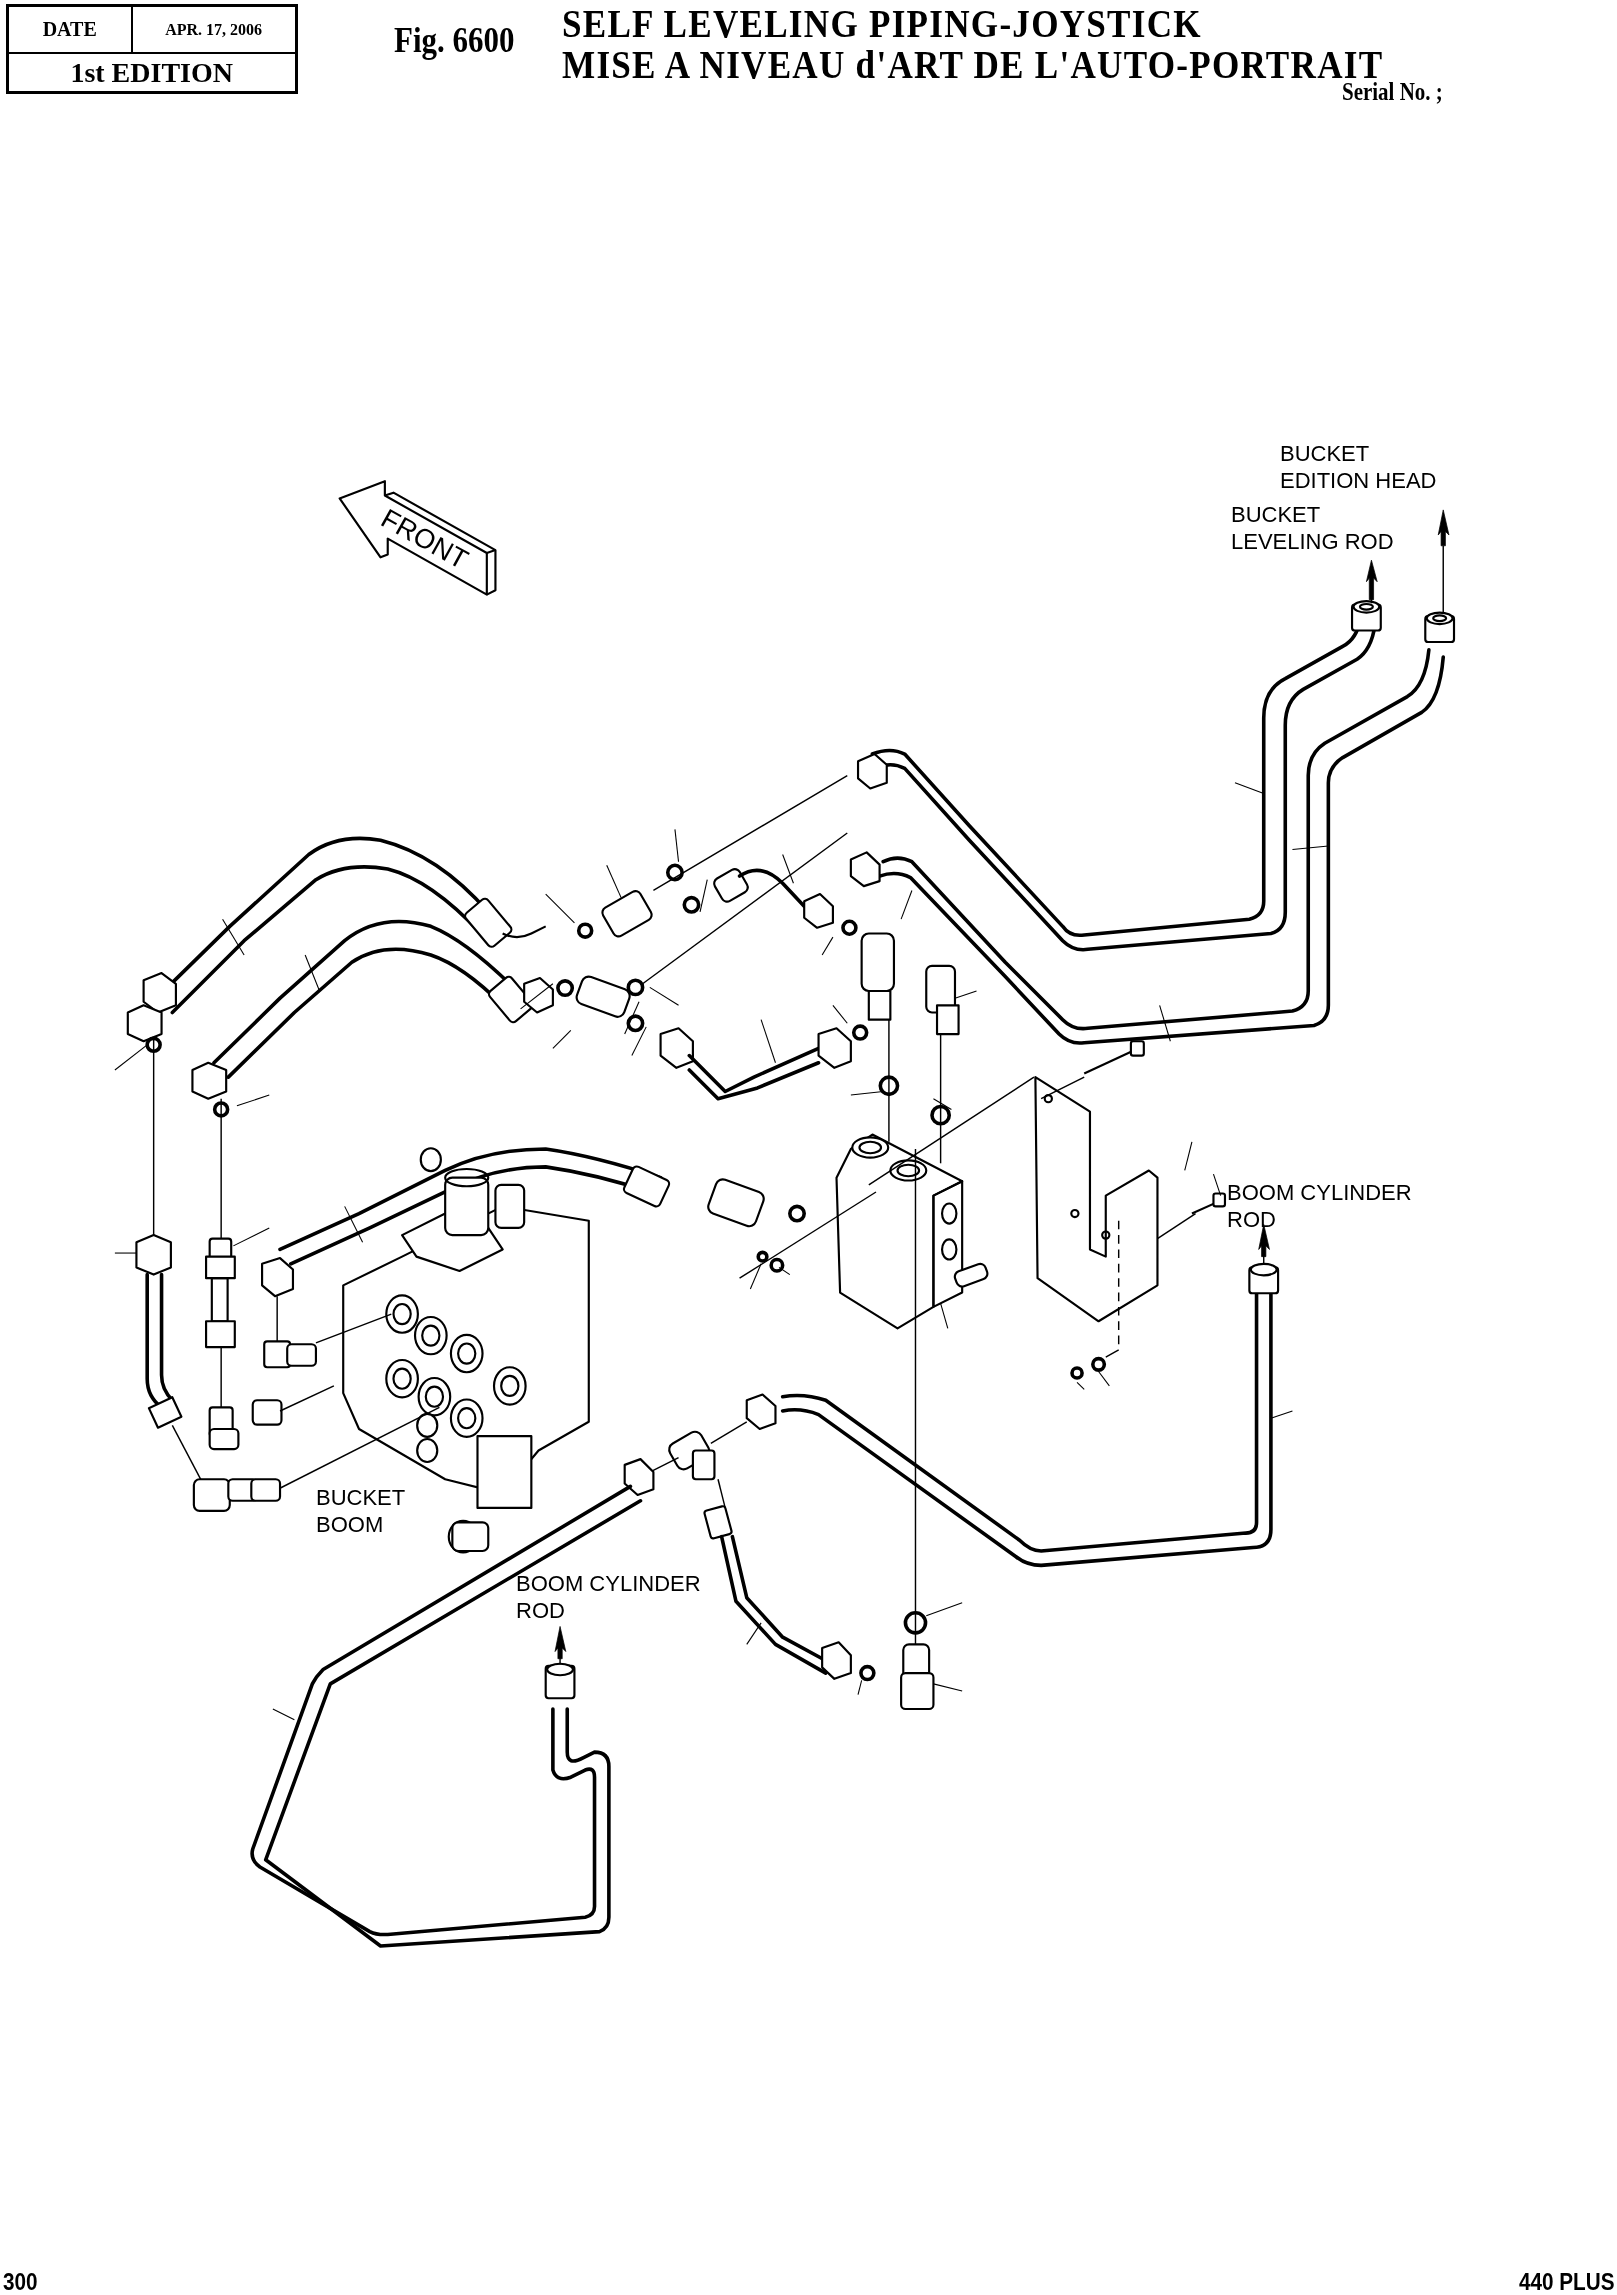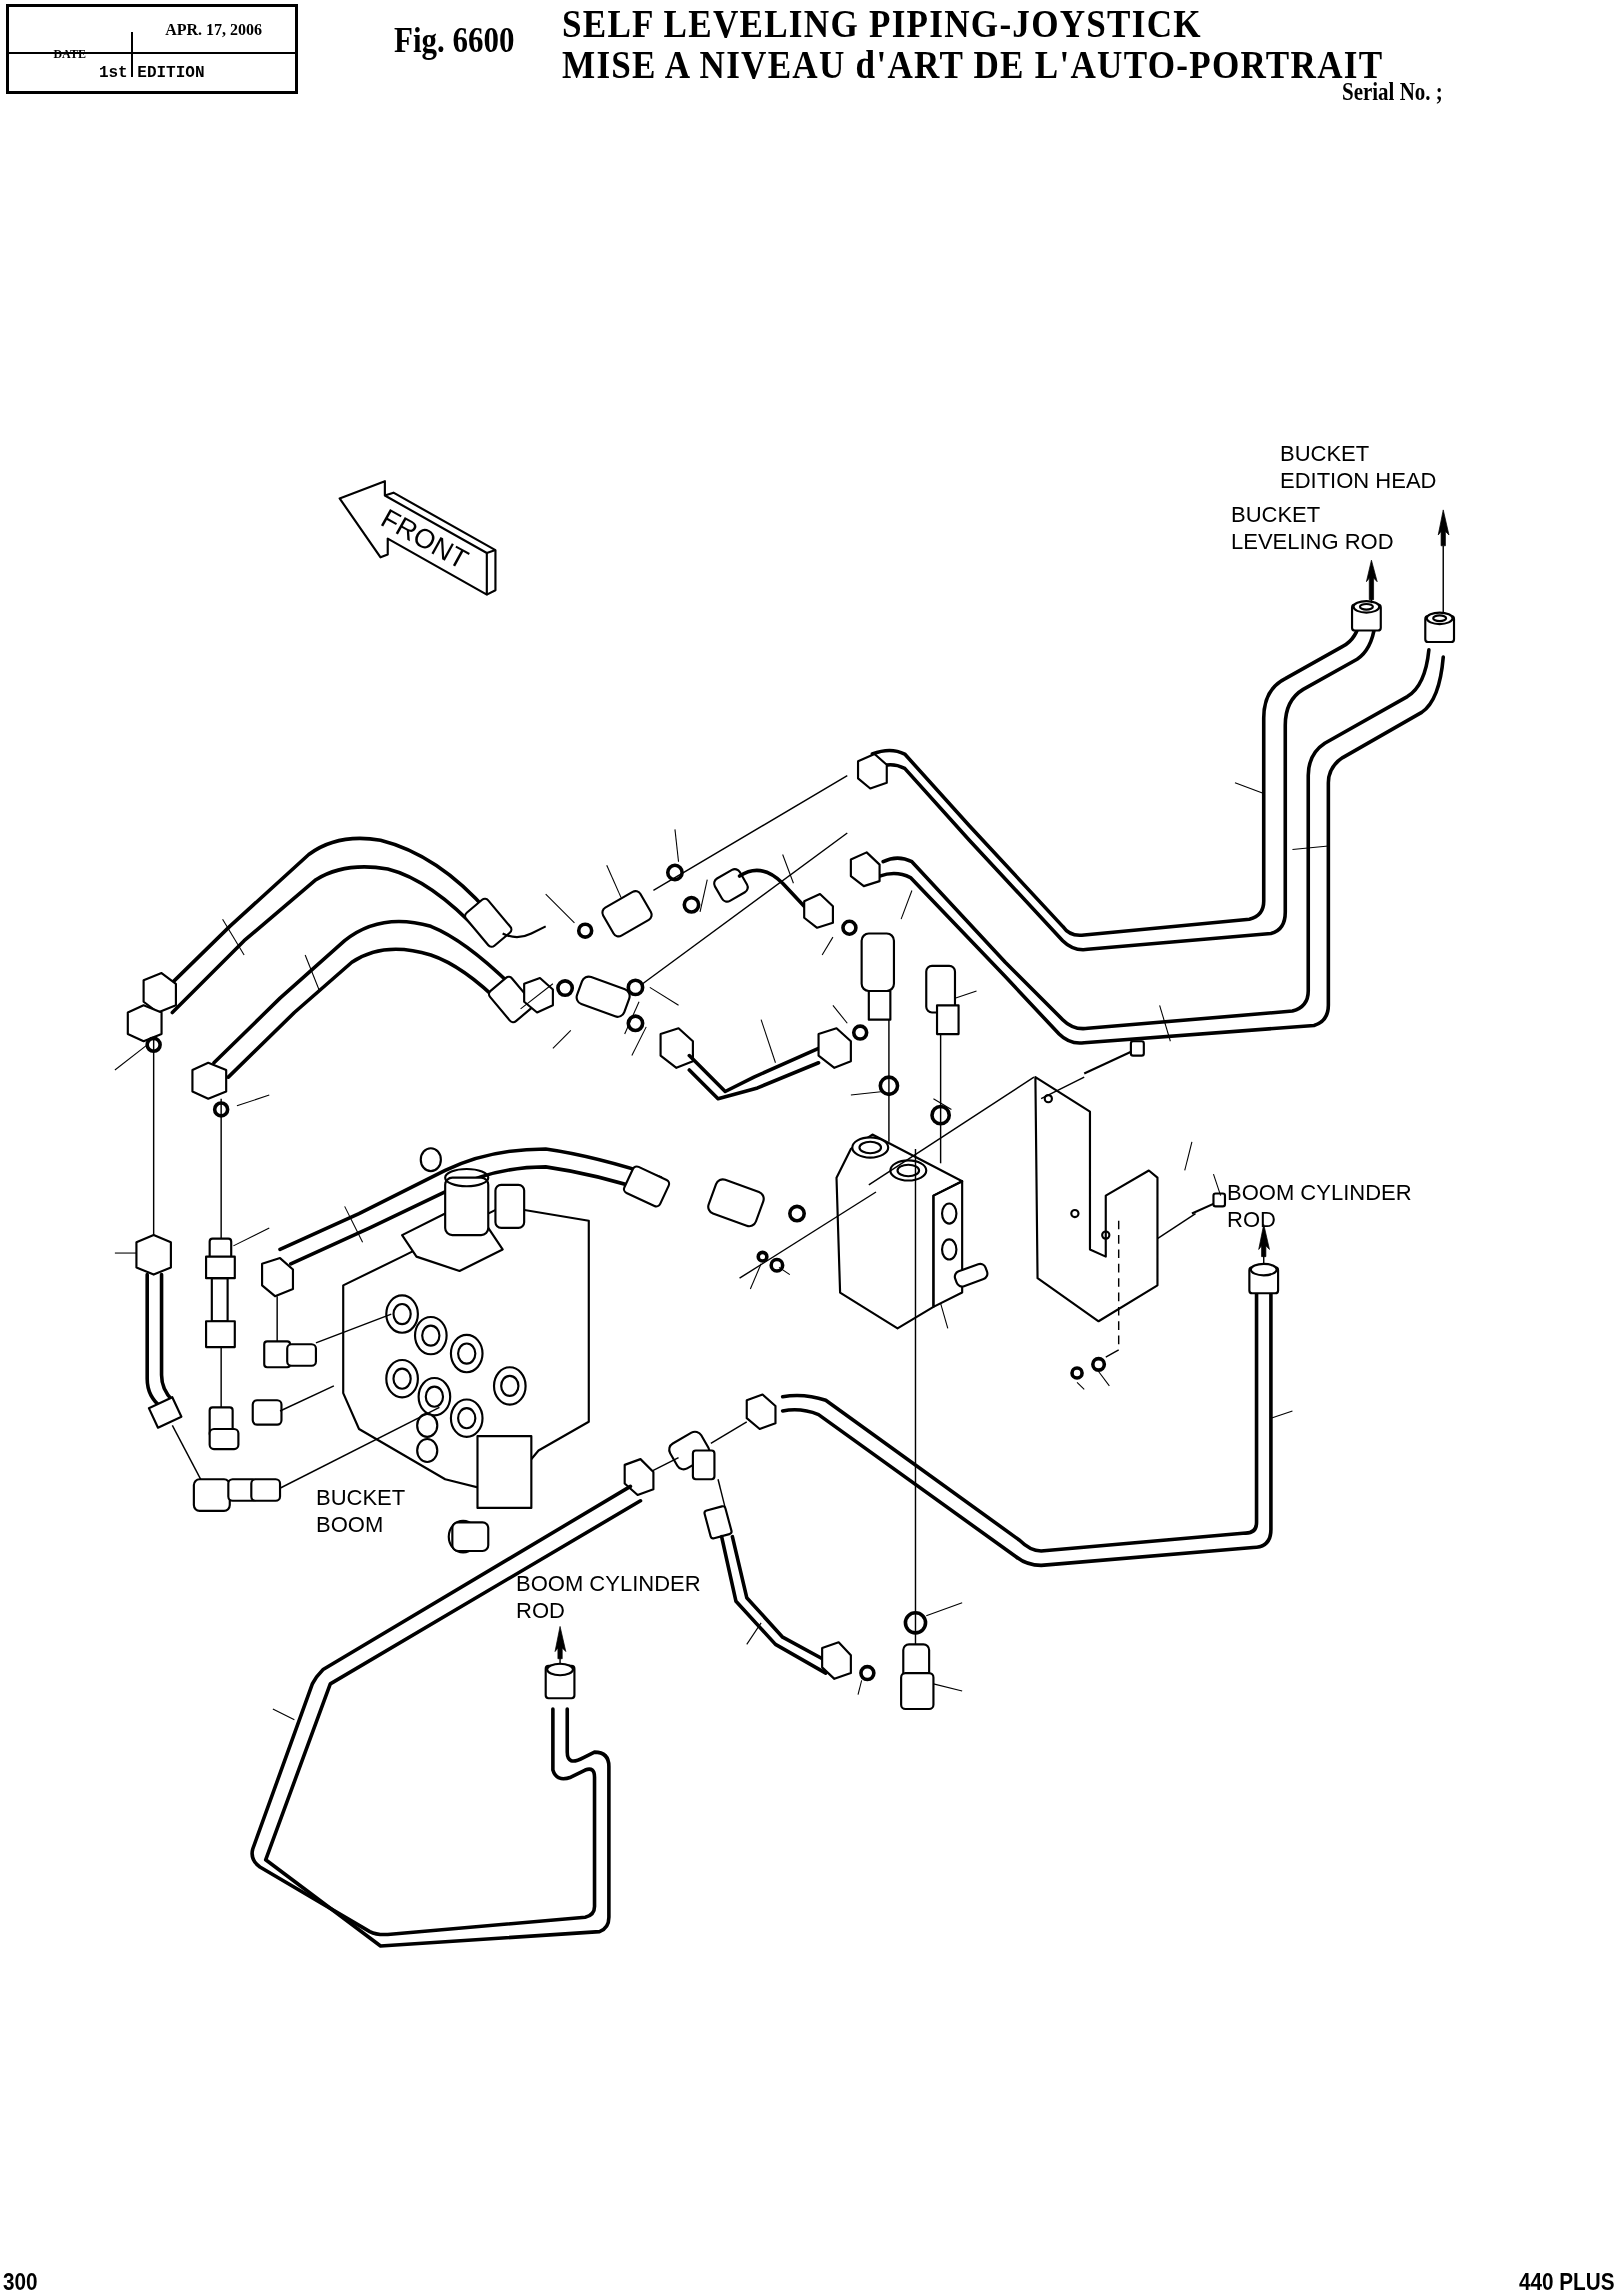--- a/index.html
+++ b/index.html
@@ -1,21 +1,21 @@
 <!DOCTYPE html>
 <html style="font-size:11.5px"><head>
 <meta charset="utf-8">
 <style>
   html, body { margin: 0; padding: 0; background: #ffffff; }
   body { width: 1617px; height: 2295px; position: relative; overflow: hidden; font-family: "Liberation Serif", serif; color: #000; }
   .hdr-box { position: absolute; left: 5.7px; top: 4.3px; width: 292px; height: 90px; border: 3.6px solid #000; box-sizing: border-box; }
   .hdr-box .row1 { position: absolute; left: 0; top: 0; right: 0; height: 45px; border-bottom: 2.2px solid #000; }
-  .hdr-box .cell-date { position: absolute; left: 0; top: 0; width: 122px; height: 45px; border-right: 2.2px solid #000; display: flex; align-items: center; justify-content: center; font-weight: bold; font-size: 12px; margin-top: 25px; }
+  .hdr-box .cell-date { position: absolute; left: 0; top: 0; width: 122px; height: 45px; border-right: 2.2px solid #000; display: flex; align-items: center; justify-content: center; font-weight: bold; font-size: 20px; }
   .hdr-box .cell-val { position: absolute; left: 124px; top: 0; right: 0; height: 45px; display: flex; align-items: center; justify-content: center; font-weight: bold; font-size: 16px; }
-  .hdr-box .row2 { position: absolute; left: 0; top: 47px; right: 0; bottom: 0; display: flex; align-items: center; justify-content: center; font-weight: bold; font-size: 16px; font-family: Liberation Mono, monospace; }
+  .hdr-box .row2 { position: absolute; left: 0; top: 47px; right: 0; bottom: 0; display: flex; align-items: center; justify-content: center; font-weight: bold; font-size: 28px; }
   .fig-no { position: absolute; left: 394px; top: 18.7px; font-weight: bold; font-size: 36px; transform: scaleX(0.86); transform-origin: left top; white-space: nowrap; }
   .title1 { position: absolute; left: 562px; top: 1.4px; font-weight: bold; font-size: 39px; transform: scaleX(0.9); transform-origin: left top; white-space: nowrap; letter-spacing: 1.4px; }
   .title2 { position: absolute; left: 562px; top: 42px; font-weight: bold; font-size: 39px; transform: scaleX(0.9); transform-origin: left top; white-space: nowrap; letter-spacing: 1.4px; }
   .serial { position: absolute; left: 1342px; top: 78px; font-weight: bold; font-size: 24.4px; transform: scaleX(0.86); transform-origin: left top; white-space: nowrap; }
   .footer-left { position: absolute; left: 2.9px; top: 2268px; font-family: "Liberation Sans", sans-serif; font-weight: bold; font-size: 24.4px; transform: scaleX(0.85); transform-origin: left top; }
   .footer-right { position: absolute; right: 2.9px; top: 2268px; font-family: "Liberation Sans", sans-serif; font-weight: bold; font-size: 24.4px; transform: scaleX(0.85); transform-origin: right top; }
   .lbl { position: absolute; font-family: "Liberation Sans", sans-serif; font-size: 22px; line-height: 27px; white-space: nowrap; }
   svg.diagram { position: absolute; left: 0; top: 0; }
   .p { fill: none; stroke: #000; stroke-width: 5; stroke-linecap: round; stroke-linejoin: round; }
   .t { fill: none; stroke: #000; stroke-width: 2; }

